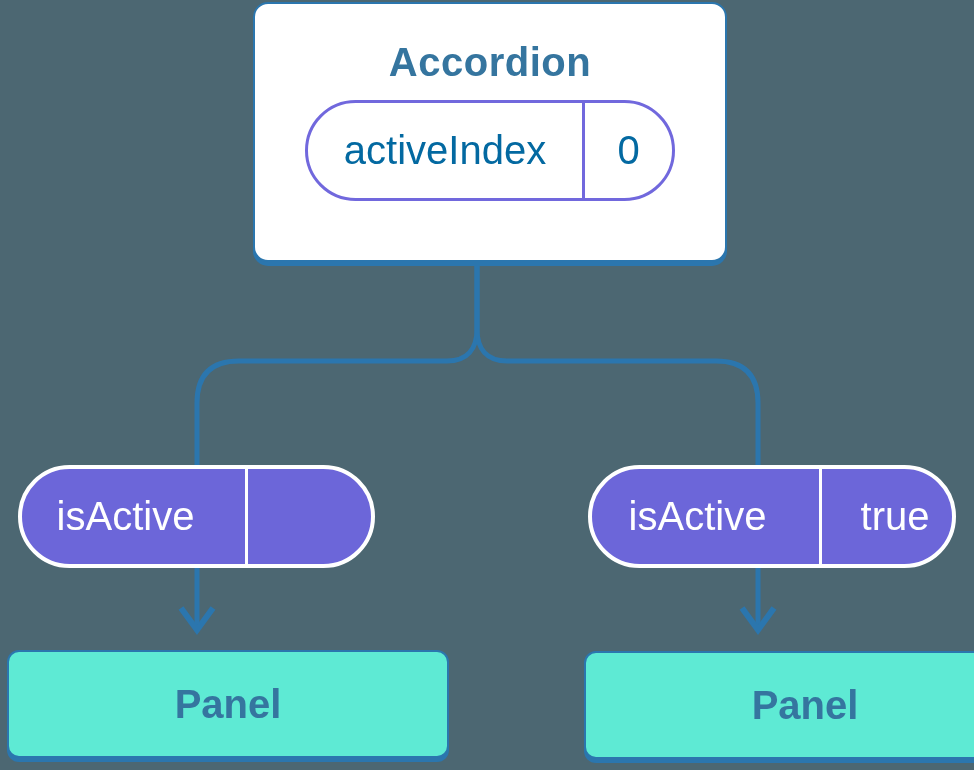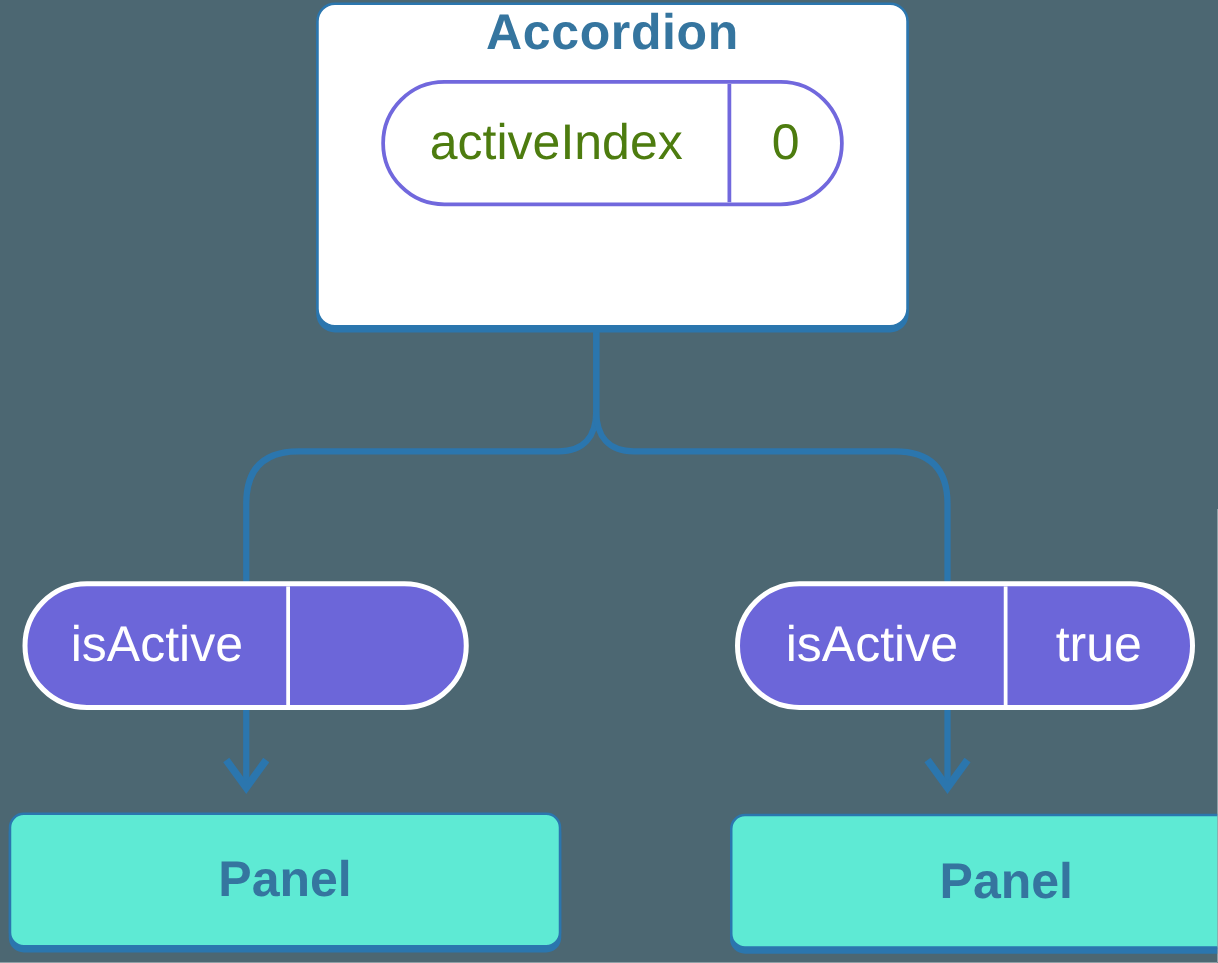--- a/index.html
+++ b/index.html
@@ -30,36 +30,37 @@
     background: #ffffff;
     border: 2px solid #2B76AE;
     border-radius: 15px;
     box-shadow: 0 4px 0 #2B76AE;
     box-sizing: border-box;
     display: flex;
     flex-direction: column;
     align-items: center;
   }
   .root-title {
+    margin-top: 36px;
     font-size: 40px;
     font-weight: 700;
     letter-spacing: 0.5px;
     color: #35759F;
   }
   .state-pill {
     margin-top: 15px;
     width: 370px; height: 101px;
     border: 3px solid #7168DD;
     border-radius: 52px;
     box-sizing: border-box;
     background: #ffffff;
     display: flex;
     align-items: stretch;
     overflow: hidden;
-    color: #4d7c0f;
+    color: #0369a1;
     font-size: 40px;
   }
   .state-pill .cell {
     display: flex;
     align-items: center;
     justify-content: center;
   }
   .state-pill .name-cell { flex: 1; }
   .state-pill .value-cell { width: 87px; }
   .pill-divider-purple {
@@ -73,20 +74,21 @@
     height: 103px;
     background: #6C66D9;
     border: 4px solid #ffffff;
     border-radius: 52px;
     box-sizing: border-box;
     display: flex;
     align-items: stretch;
     overflow: hidden;
     color: #ffffff;
     font-size: 40px;
+    gap: 16px;
   }
   .prop-pill .cell {
     display: flex;
     align-items: center;
     justify-content: center;
   }
   .prop-pill .value-cell { flex: 1; }
   .pill-divider-white {
     width: 3px;
     background: #ffffff;

